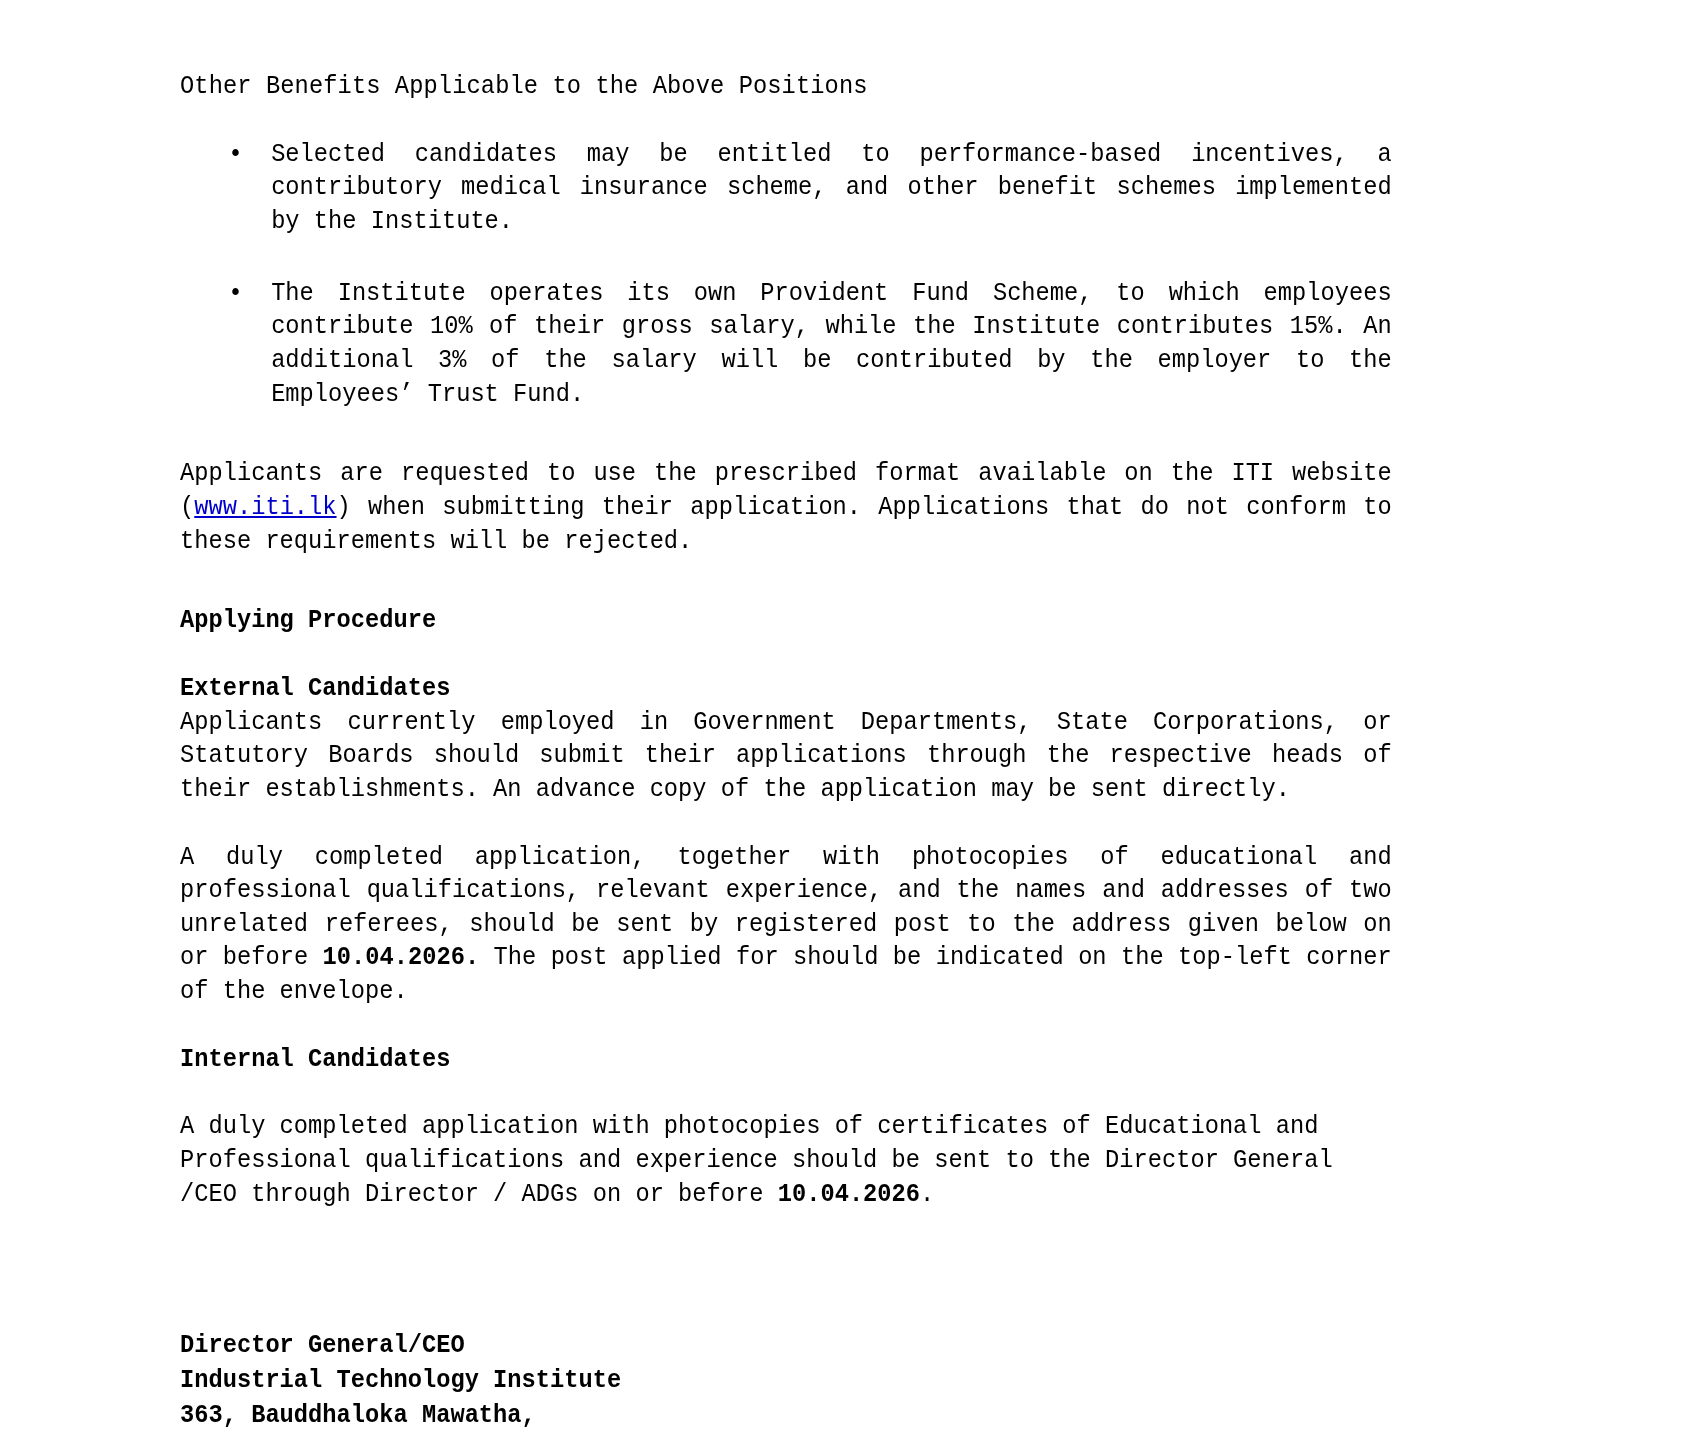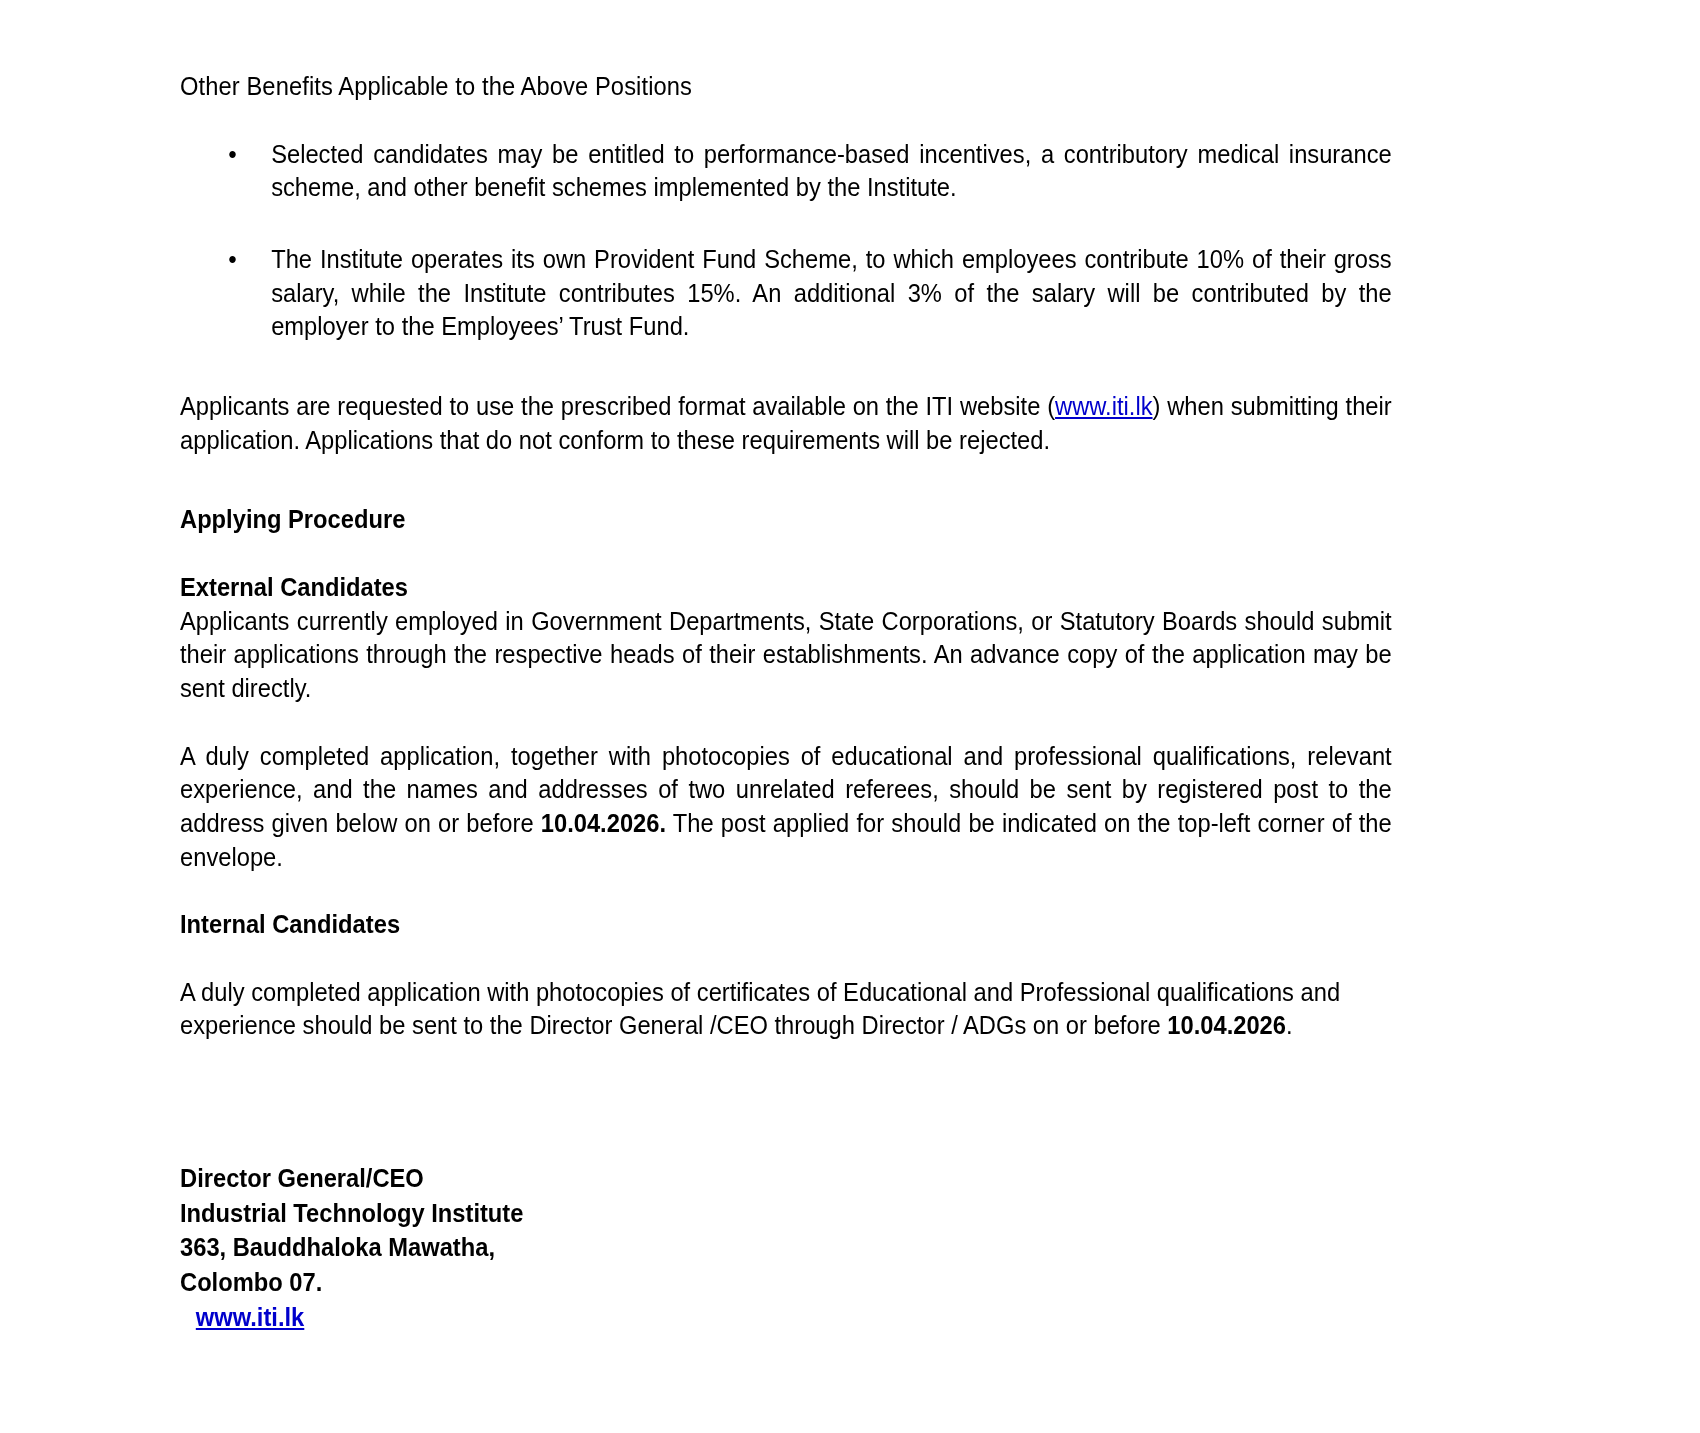--- a/index.html
+++ b/index.html
@@ -15,20 +15,21 @@
     color: #000000;
     -webkit-font-smoothing: antialiased;
   }
   .page {
     position: relative;
     width: 1700px;
     height: 1127px;
     background: #ffffff;
     box-sizing: border-box;
     padding: 70px 300px 0 180px;
+    font-family: Liberation Mono, monospace;
   }
   .doc-body {
     width: 1212px;
     font-size: 25.5px;
     line-height: 1.32;
     font-stretch: condensed;
     transform-origin: top left;
   }
   
   .cond {

